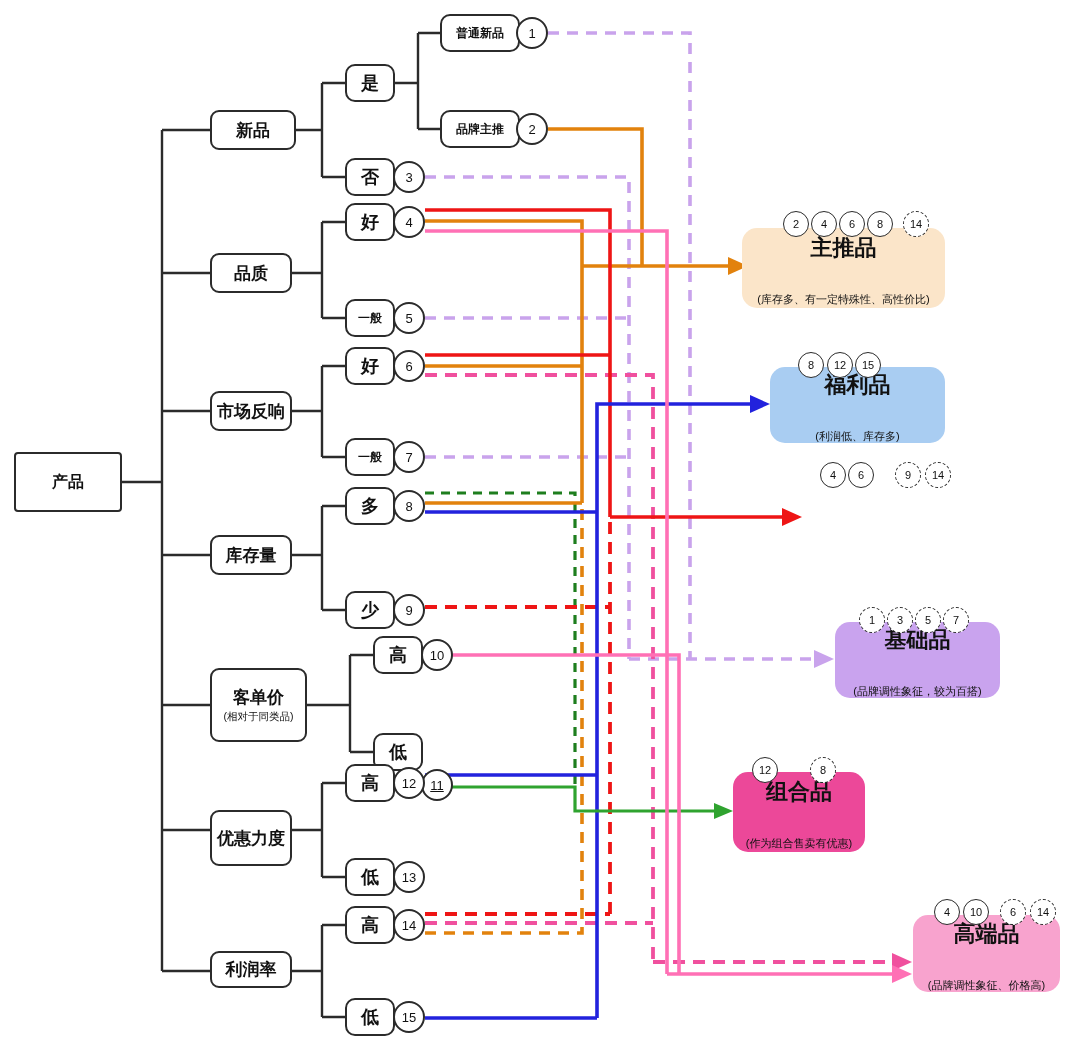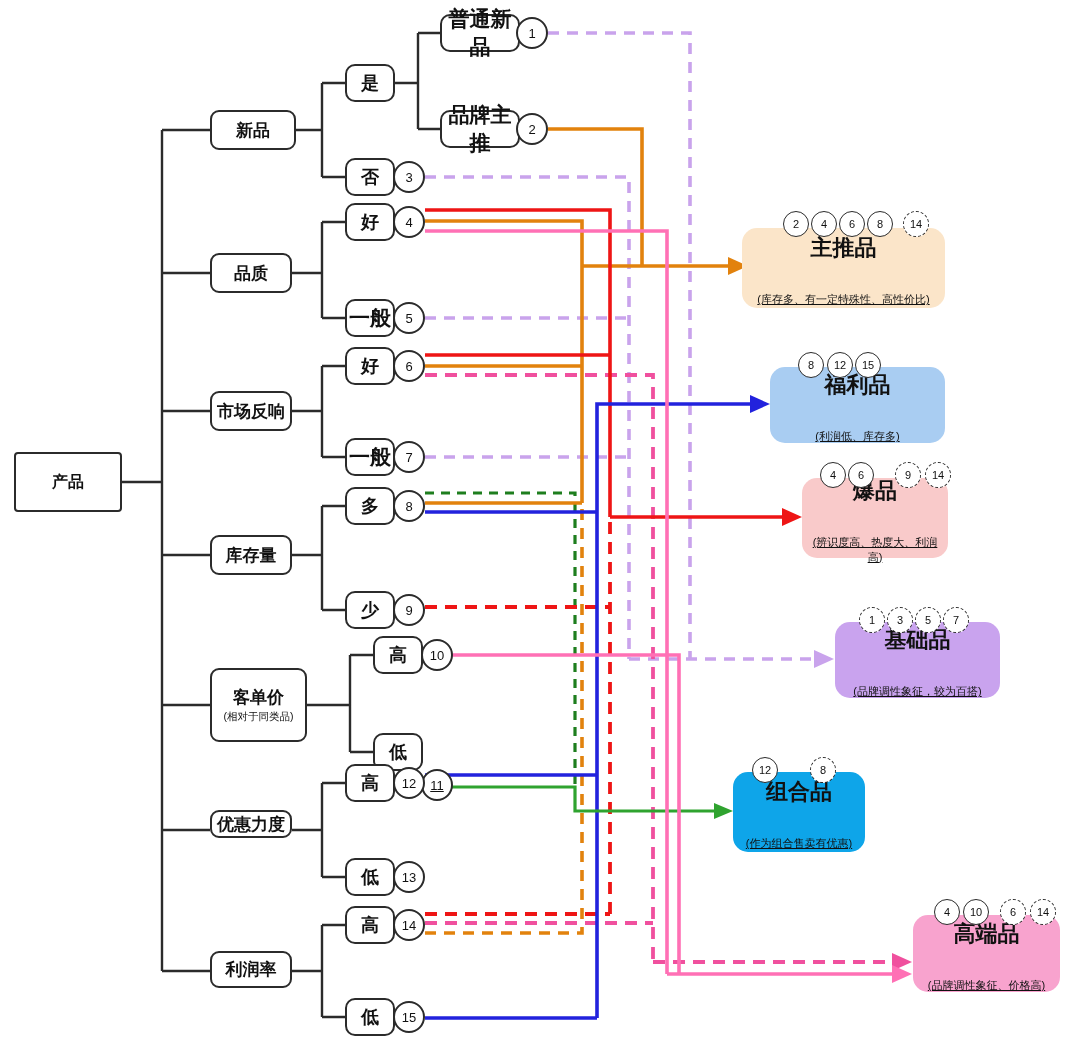--- a/index.html
+++ b/index.html
@@ -12,34 +12,34 @@
     position:absolute;z-index:2;box-sizing:border-box;background:#fff;
     border:2.2px solid #2b2b2b;border-radius:9px;
     display:flex;align-items:center;justify-content:center;text-align:center;
     font-weight:bold;
   }
   .root-box{font-size:16px;border-radius:4px;}
   .branch{font-size:17px;}
   .branch.two-line{flex-direction:column;line-height:1.15;}
   .branch .note{font-weight:normal;font-size:10.5px;margin-top:3px;}
   .leaf{font-size:18px;border-radius:10px;}
-  .leaf.small-text{font-size:21px;justify-content:center;}
+  .leaf.small-text{font-size:12px;justify-content:center;}
   .ncircle{
     position:absolute;z-index:3;box-sizing:border-box;width:32px;height:32px;
     border:2px solid #2b2b2b;border-radius:50%;background:#fff;
     display:flex;align-items:center;justify-content:center;
     font-size:13px;font-weight:normal;
   }
   .cat{
     position:absolute;z-index:2;box-sizing:border-box;border-radius:15px;
     display:flex;flex-direction:column;align-items:center;justify-content:center;
     text-align:center;padding:14px 6px 6px 6px;gap:24px;
   }
   .cat-title{font-weight:bold;font-size:22px;line-height:1;}
-  .cat-sub{font-size:11px;margin-top:9px;white-space:nowrap;line-height:1.3;text-decoration:underline;}
+  .cat-sub{font-size:11px;margin-top:9px;white-space:nowrap;line-height:1.3;}
   .cat-sub.wrap{white-space:normal;max-width:130px;}
   .badge{
     position:absolute;z-index:4;box-sizing:border-box;width:26px;height:26px;
     border:1.6px solid #2b2b2b;border-radius:50%;background:#fff;
     display:flex;align-items:center;justify-content:center;font-size:11px;
   }
   .badge.dashed{border-style:dashed;}
 </style>
 </head>
 <body>
@@ -101,21 +101,21 @@
   <div class="box branch" style="left:210px;top:391px;width:82px;height:40px;">
     <span>市场反响</span>
     </div>
   <div class="box branch" style="left:210px;top:535px;width:82px;height:40px;">
     <span>库存量</span>
     </div>
   <div class="box branch two-line" style="left:210px;top:668px;width:97px;height:74px;">
     <span>客单价</span>
     <span class="note">(相对于同类品)</span>
     </div>
-  <div class="box branch" style="left:210px;top:810px;width:82px;height:28px;">
+  <div class="box branch" style="left:210px;top:810px;width:82px;height:56px;">
     <span>优惠力度</span>
     </div>
   <div class="box branch" style="left:210px;top:951px;width:82px;height:37px;">
     <span>利润率</span>
     </div>
 
   <div class="box leaf" style="left:345px;top:64px;width:50px;height:38px;">
     <span>是</span>
     </div>
 
@@ -251,24 +251,20 @@
   <div class="badge" style="left:798px;top:352px;">
       <span>8</span>
     </div>
   <div class="badge" style="left:827px;top:352px;">
       <span>12</span>
     </div>
   <div class="badge" style="left:855px;top:352px;">
       <span>15</span>
     </div>
 
-  <div class="cat" style="left: 802px; top: 478px; width: 146px; height: 80px; background: rgb(249, 202, 202);">
-    <div class="cat-title">爆品</div>
-    <div class="cat-sub wrap">(辨识度高、热度大、利润高)</div>
-  </div>
   <div class="badge" style="left:820px;top:462px;">
       <span>4</span>
     </div>
   <div class="badge" style="left:848px;top:462px;">
       <span>6</span>
     </div>
   <div class="badge dashed" style="left:895px;top:462px;">
       <span>9</span>
     </div>
   <div class="badge dashed" style="left:925px;top:462px;">
@@ -285,21 +281,21 @@
   <div class="badge dashed" style="left:887px;top:607px;">
       <span>3</span>
     </div>
   <div class="badge dashed" style="left:915px;top:607px;">
       <span>5</span>
     </div>
   <div class="badge dashed" style="left:943px;top:607px;">
       <span>7</span>
     </div>
 
-  <div class="cat" style="left: 733px; top: 772px; width: 132px; height: 80px; background: #0ea5e9;">
+  <div class="cat" style="left: 733px; top: 772px; width: 132px; height: 80px; background: #ec4899;">
     <div class="cat-title">组合品</div>
     <div class="cat-sub">(作为组合售卖有优惠)</div>
   </div>
   <div class="badge" style="left:752px;top:757px;">
       <span>12</span>
     </div>
   <div class="badge dashed" style="left:810px;top:757px;">
       <span>8</span>
     </div>
 

